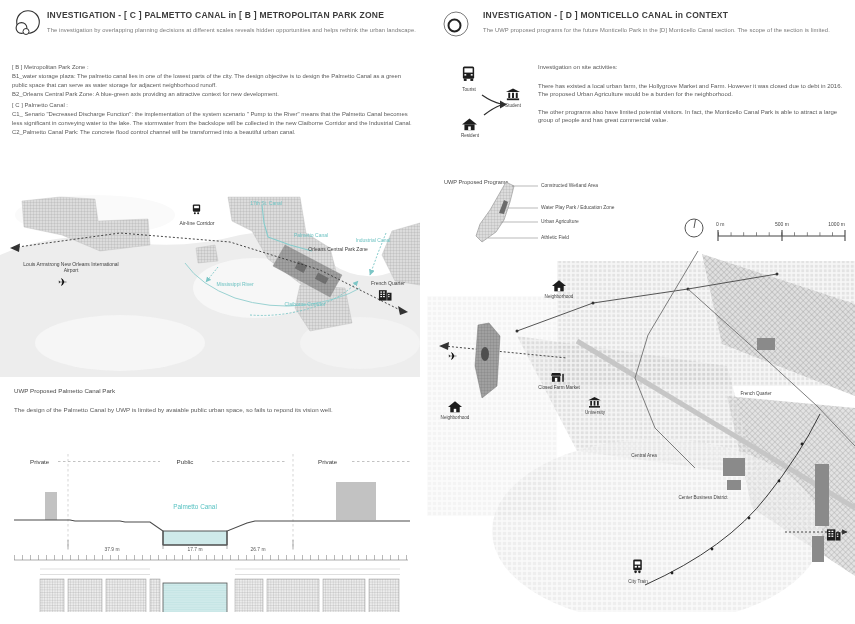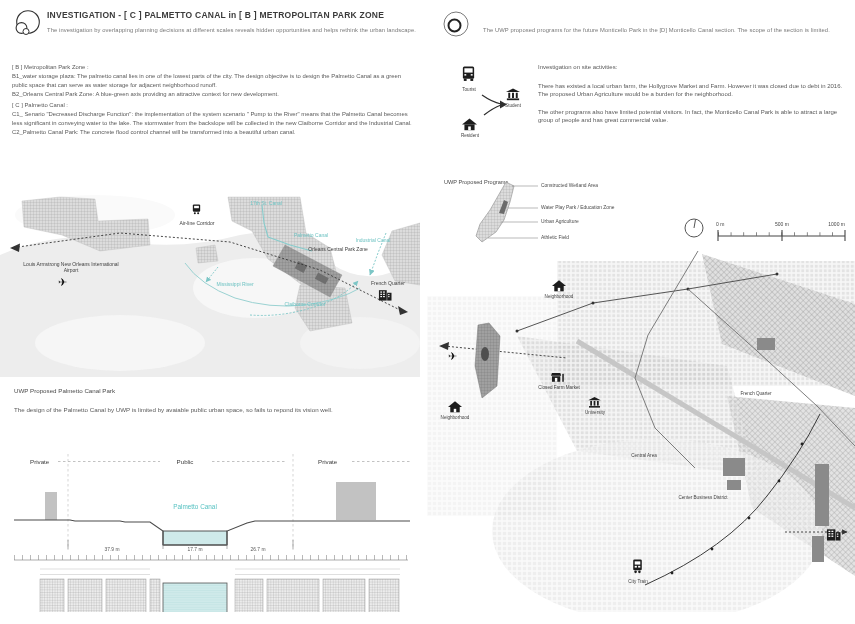--- a/index.html
+++ b/index.html
@@ -195,20 +195,21 @@
     </g>
     <rect x="163" y="17" width="64" height="31" fill="url(#hl)" stroke="#555" stroke-width="0.8"></rect>
   </svg>
 
   <span class="icon" style="left:440px;top:8px">
     <svg width="32" height="32" viewBox="0 0 32 32">
       <circle cx="16" cy="16" r="12" fill="none" stroke="#555" stroke-width="0.8"></circle>
       <circle cx="14.5" cy="17.5" r="6" fill="none" stroke="#222" stroke-width="2"></circle>
     </svg>
   </span>
+  <div class="title" style="left:483px;top:10px">INVESTIGATION - [ D ] MONTICELLO CANAL in CONTEXT</div>
   <div class="subtitle" style="left:483px;top:27px;width:360px">The UWP proposed programs for the future Monticello Park in the [D] Monticello Canal section. The scope of the section is limited.</div>
 
   <span class="icon" style="left:461px;top:66px">
     <svg width="15" height="16" viewBox="0 0 16 17">
         <rect x="2" y="0.5" width="12" height="13" rx="1.6" fill="#1d1d1d"></rect>
         <rect x="3.6" y="2.4" width="8.8" height="4.6" fill="#fff"></rect>
         <rect x="3.6" y="8.6" width="2" height="1.6" fill="#fff"></rect>
         <rect x="10.4" y="8.6" width="2" height="1.6" fill="#fff"></rect>
         <rect x="3" y="13.5" width="3" height="2.4" fill="#1d1d1d"></rect>
         <rect x="10" y="13.5" width="3" height="2.4" fill="#1d1d1d"></rect>

